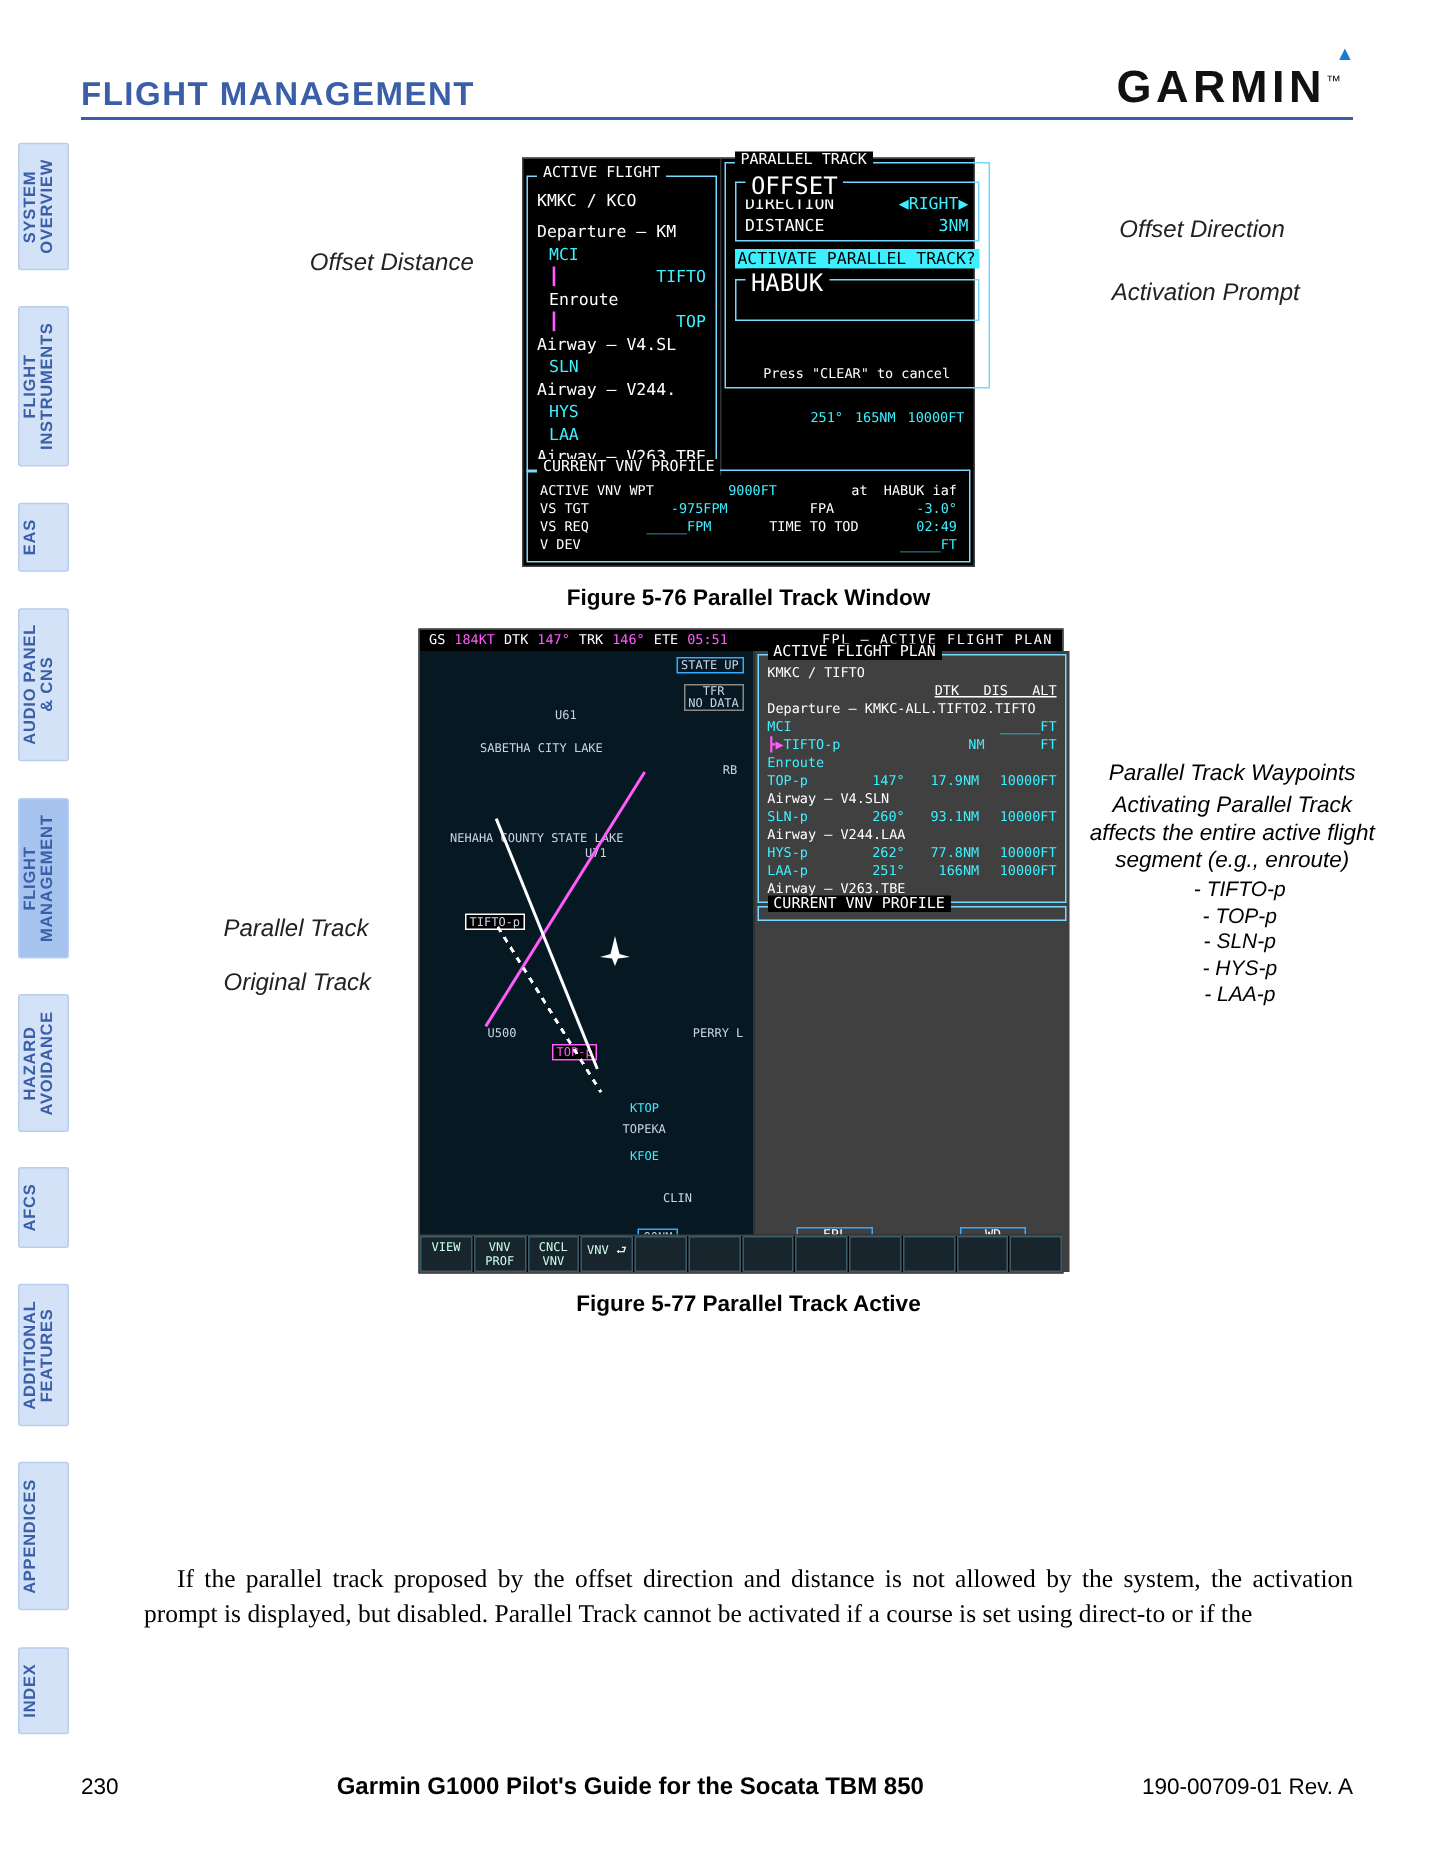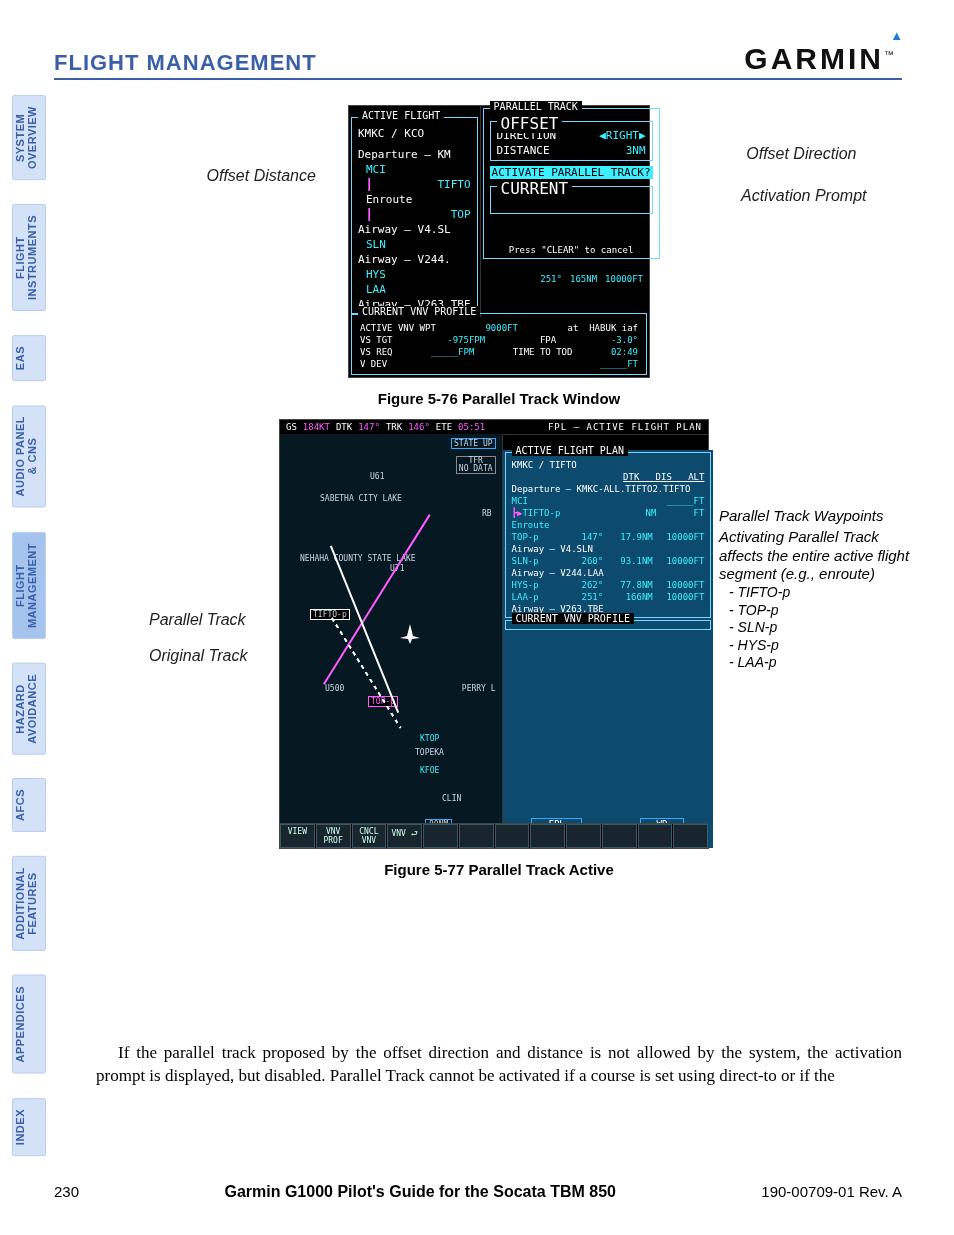--- a/index.html
+++ b/index.html
@@ -163,22 +163,22 @@
   .map-area {
     flex: 0 0 52%;
     background:#061821;
     margin-top:14px;
     position:relative;
     border-right:1px solid #333;
     overflow:hidden;
   }
   .fpl-area {
     flex: 1;
-    margin-top:30px;
-    background:#0c4a6e;
+    margin-top:14px;
+    background:#404040;
     position:relative;
     font-size:9px;
   }
   .map-label {
     position:absolute;
     color:#c8d4e6;
     font-size:8px;
     white-space:nowrap;
   }
   .map-line {
@@ -225,20 +225,21 @@
   }
   .page-footer .c { font-weight:700; font-size:16px; }
   .gap { height:30px; }
   .gap-sm { height:6px; }
   .side-callouts {
     position:absolute;
     font-style:italic;
     font-size:15px;
     color:#000;
     line-height:1.25;
+    text-align:center;
   }
   .side-callouts .sub { font-size:14px; margin-left:10px; }
 </style>
 </head>
 <body>
 
 <div class="page-header">
   <div class="section-title">FLIGHT MANAGEMENT</div>
   <div class="brand">
     <span>GARMIN</span><span class="tm">™</span>
@@ -317,21 +318,21 @@
               </div>
               <div class="g-line">
                 <span>DISTANCE</span>
                 <span class="cyan">3NM</span>
               </div>
             </div>
             <div class="g-line" style="justify-content:center;">
               <span class="inv">ACTIVATE PARALLEL TRACK?</span>
             </div>
             <div class="g-box" style="padding:6px 2px 20px; margin:6px 4px 0;">
-              <span class="g-subtitle">CURRENT</span>
+              <span class="g-subtitle">HABUK</span>
             </div>
             <div class="gap"></div>
             <div class="g-line small" style="justify-content:center;">Press "CLEAR" to cancel</div>
           </div>
         </div>
       </div>
       
       <div class="g-line small" style="justify-content:flex-end; gap:8px; margin-top:-44px; margin-bottom:28px; padding-right:6px;">
         <span class="cyan">251°</span>
         <span class="cyan">165NM</span>

